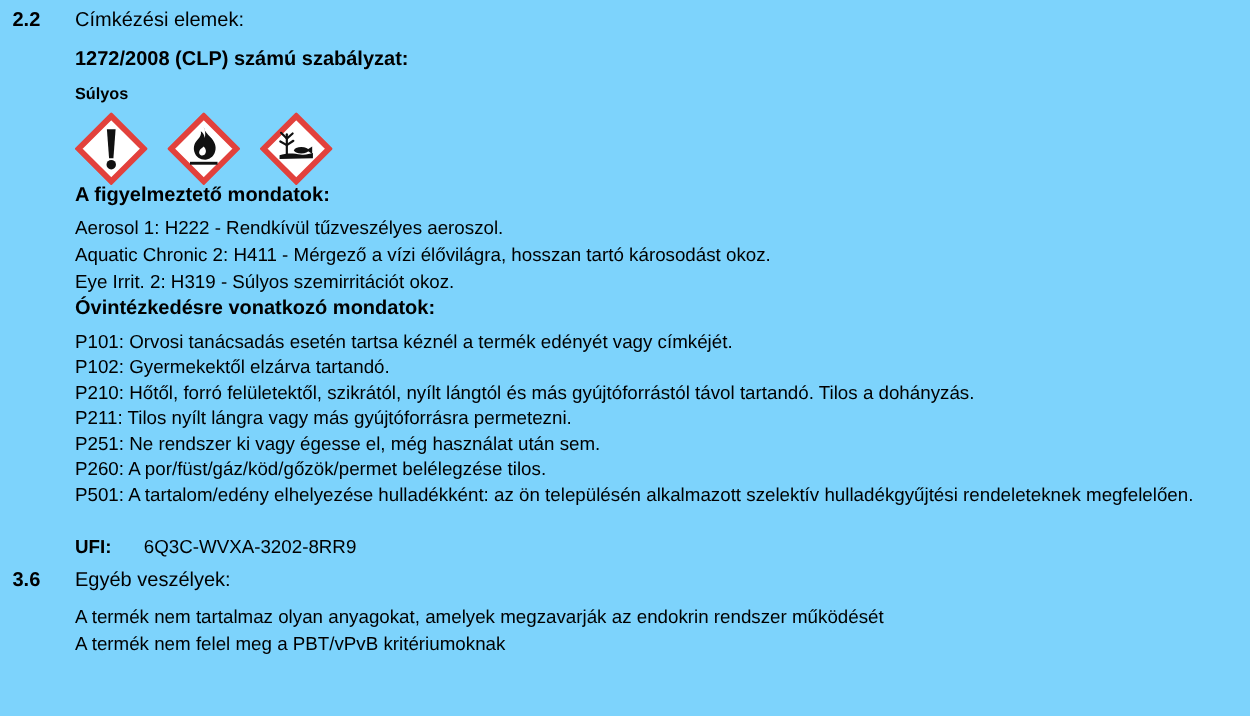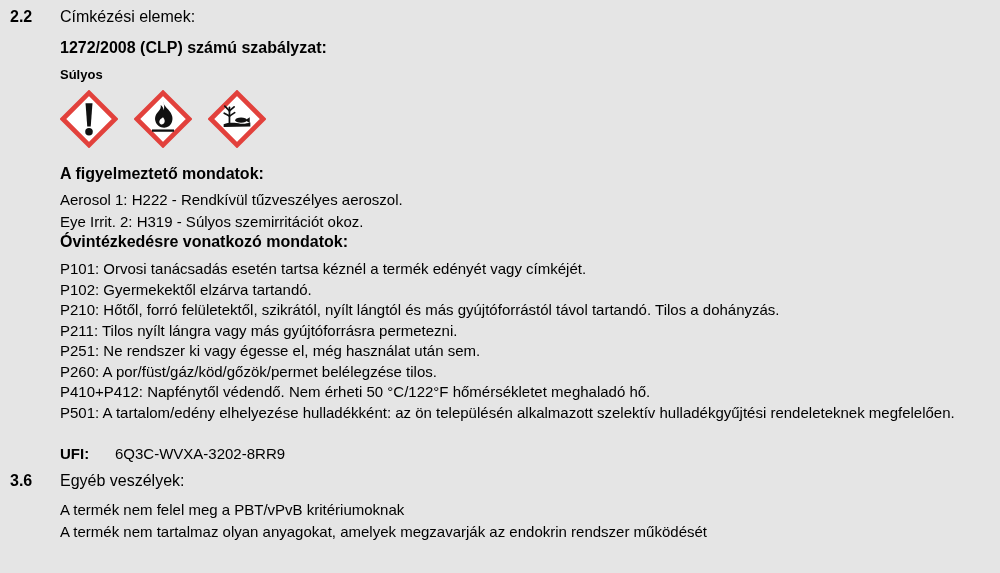--- a/index.html
+++ b/index.html
@@ -7,21 +7,21 @@
     width: 1000px;
     background: #ffffff;
     font-family: "Liberation Sans", sans-serif;
     color: #000000;
   }
   .page {
     width: 1000px;
     height: 573px;
     padding: 8px 10px 0 10px;
     overflow: hidden;
-    background: #e5e5e5;
+    background: #7dd3fc;
   }
   .row {
     display: flex;
     align-items: baseline;
   }
   .sec-num {
     flex: 0 0 50px;
     font-weight: bold;
     font-size: 16px;
   }
@@ -48,21 +48,20 @@
     gap: 16px;
     margin-top: 8px;
   }
   .pictogram {
     width: 58px;
     height: 58px;
   }
   .block-heading {
     font-weight: bold;
     font-size: 16px;
-    margin-top: 17px;
   }
   .stmt-list {
     margin-top: 6px;
     font-size: 15px;
     line-height: 21.5px;
   }
   .stmt-list div {
     white-space: normal;
   }
   .precaution-heading {
@@ -136,46 +135,46 @@
         <ellipse cx="57" cy="52" rx="10" ry="4.5" fill="#111111"></ellipse>
         <polygon points="64,52 72,47 72,57" fill="#111111"></polygon>
         <path d="M27,59 C38,55 48,57 56,58 C63,59 68,57 73,56 L73,63 L27,64 Z" fill="#111111"></path>
       </svg>
 
     </div>
 
     <div class="block-heading">A figyelmeztető mondatok:</div>
     <div class="stmt-list">
       <div>Aerosol 1: H222 - Rendkívül tűzveszélyes aeroszol.</div>
+      <div>Aquatic Chronic 2: H411 - Mérgező a vízi élővilágra, hosszan tartó károsodást okoz.</div>
       <div>Eye Irrit. 2: H319 - Súlyos szemirritációt okoz.</div>
     </div>
 
     <div class="precaution-heading">Óvintézkedésre vonatkozó mondatok:</div>
     <div class="p-list">
       <div>P101: Orvosi tanácsadás esetén tartsa kéznél a termék edényét vagy címkéjét.</div>
       <div>P102: Gyermekektől elzárva tartandó.</div>
       <div>P210: Hőtől, forró felületektől, szikrától, nyílt lángtól és más gyújtóforrástól távol tartandó. Tilos a dohányzás.</div>
       <div>P211: Tilos nyílt lángra vagy más gyújtóforrásra permetezni.</div>
       <div>P251: Ne rendszer ki vagy égesse el, még használat után sem.</div>
       <div>P260: A por/füst/gáz/köd/gőzök/permet belélegzése tilos.</div>
-      <div>P410+P412: Napfénytől védendő. Nem érheti 50 °C/122°F hőmérsékletet meghaladó hő.</div>
       <div>P501: A tartalom/edény elhelyezése hulladékként: az ön településén alkalmazott szelektív hulladékgyűjtési rendeleteknek megfelelően.</div>
     </div>
 
     <div class="ufi-row">
       <span class="ufi-label">UFI:</span>
       <span>6Q3C-WVXA-3202-8RR9</span>
     </div>
   </div>
 
   <div class="row sec23">
     <div class="sec-num">3.6</div>
     <div class="sec-title">Egyéb veszélyek:</div>
   </div>
 
   <div class="content">
     <div class="other-hazards">
+      <div>A termék nem tartalmaz olyan anyagokat, amelyek megzavarják az endokrin rendszer működését</div>
       <div>A termék nem felel meg a PBT/vPvB kritériumoknak</div>
-      <div>A termék nem tartalmaz olyan anyagokat, amelyek megzavarják az endokrin rendszer működését</div>
     </div>
   </div>
 
 </div>
 
 </body></html>

